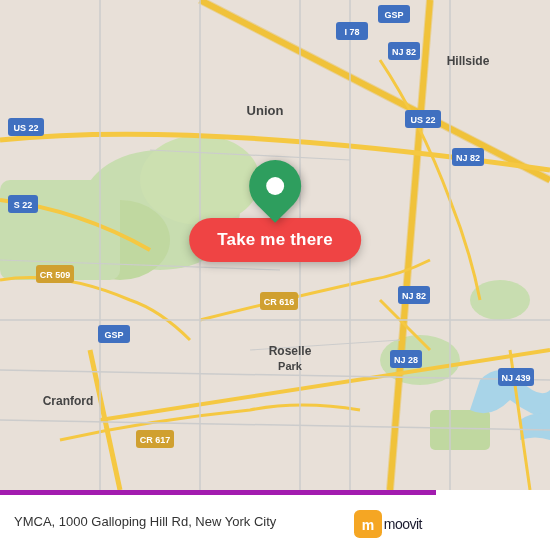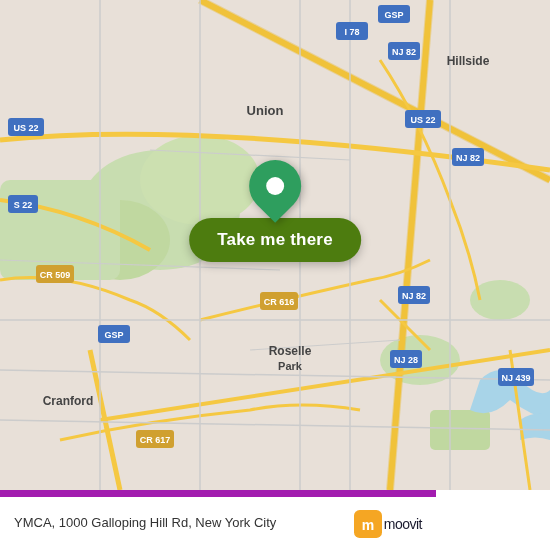--- a/index.html
+++ b/index.html
@@ -54,42 +54,42 @@
 
     #location-pin-inner {
       width: 18px;
       height: 18px;
       background: white;
       border-radius: 50%;
       transform: rotate(45deg);
     }
 
     #take-me-there-btn {
-      background: #4d7c0f;
+      background: #ef4444;
       color: white;
       border: none;
       border-radius: 24px;
       padding: 12px 28px;
       font-size: 17px;
       font-weight: 600;
       cursor: pointer;
       box-shadow: 0 3px 10px rgba(0,0,0,0.25);
       white-space: nowrap;
       letter-spacing: 0.2px;
     }
 
     
     #bottom-bar {
       width: 436px;
       height: 60px;
       background: white;
       display: flex;
       align-items: center;
       padding: 0 14px;
-      border-top: 7px solid #a21caf;
+      border-top: 5px solid #a21caf;
       position: relative;
     }
 
     #moovit-logo {
       position: absolute;
       right: 14px;
       bottom: 12px;
       display: flex;
       align-items: center;
       gap: 2px;

